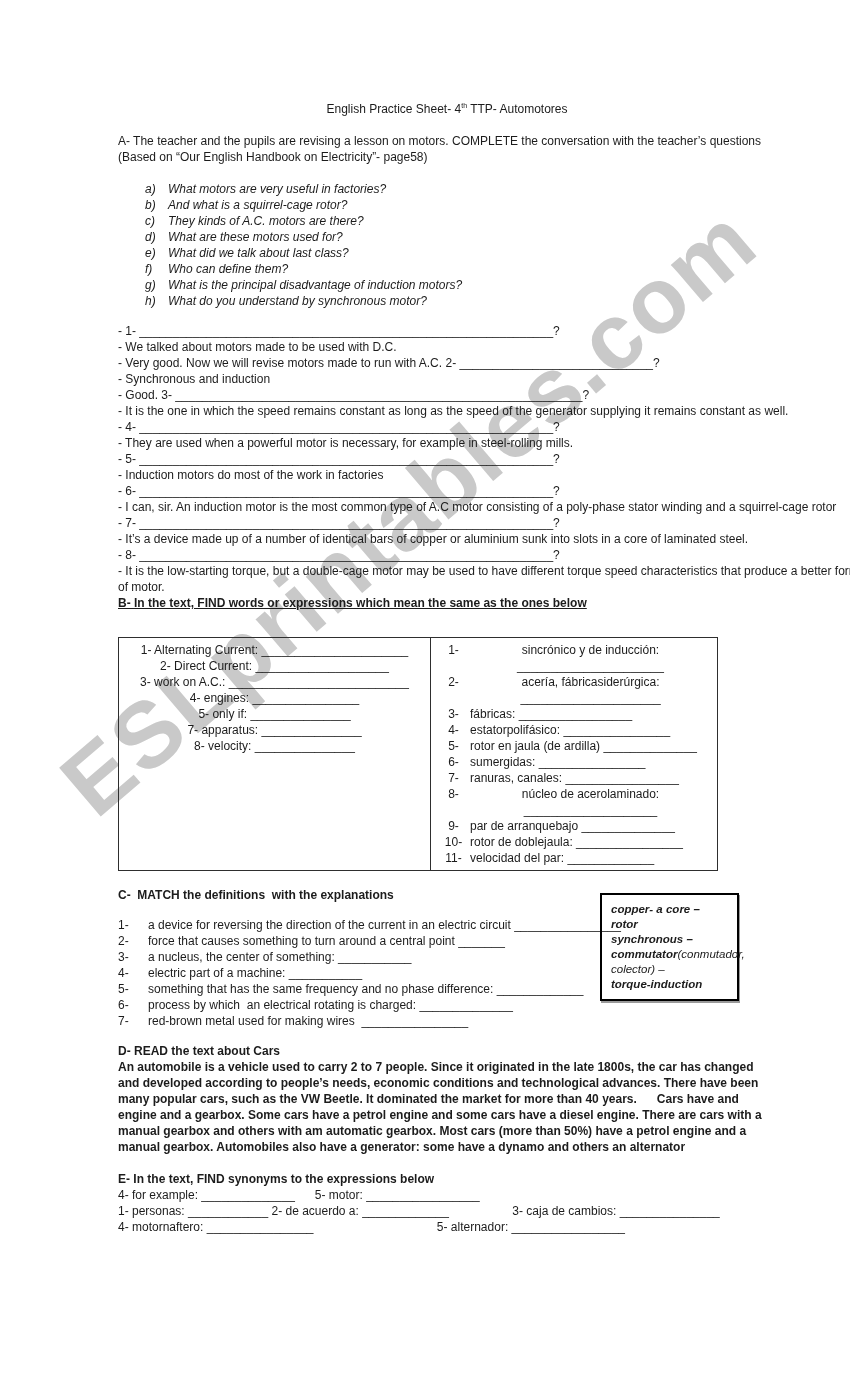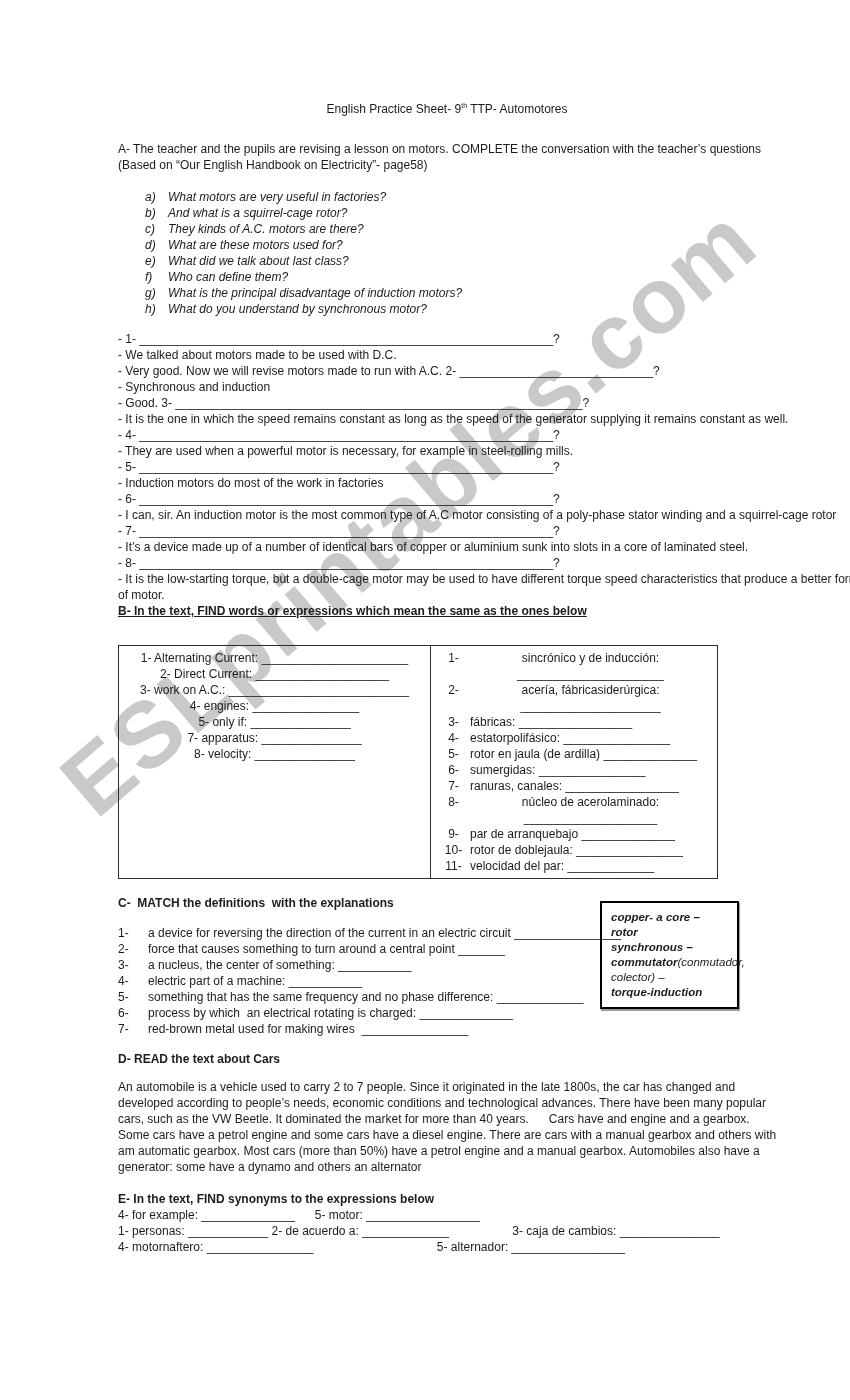--- a/index.html
+++ b/index.html
@@ -11,21 +11,21 @@
   }
   .watermark {
     position:absolute; left:70px; top:790px; z-index:0;
     font-size:93px; font-weight:bold; letter-spacing:2px;
     color:#c9c9c9; white-space:nowrap;
     transform:rotate(-40.5deg); transform-origin:0 0;
   }
   .content { position:absolute; left:118px; top:98px; width:658px; z-index:1; }
   .title { text-align:center; }
   .title sup { font-size:7px; vertical-align:super; }
-  .sec-a-heading { margin-top:24px; }
+  .sec-a-heading { margin-top:16px; }
   .heading { font-weight:bold; white-space:pre; }
   .qa-list { margin-top:16px; margin-left:27px; font-style:italic; }
   .qa-row { display:flex; }
   .qa-row .c0 { width:23px; flex:none; }
   .conv { margin-top:14px; }
   .conv-line { white-space:pre; }
   .b-heading { margin-top:0;text-decoration:underline; }
   .vtable { display:flex; margin-top:26px; width:600px; border:1px solid #2e2e2e;text-align:center; }
   .vt-left  { width:312px; border-right:1px solid #2e2e2e; padding:4px 6px 0 6px; }
   .vt-right { flex:1; padding:4px 6px 4px 6px; }
@@ -36,34 +36,34 @@
   .c-list .num-row .c0 { width:30px; flex:none; }
   .c-list .num-row .c1 { white-space:pre; }
   .word-bank {
     position:absolute; left:482px; top:6px; width:139px;
     border:2px solid #000; box-shadow:1px 2px 0 #9a9a9a;
     padding:7px 9px; font-size:11.5px; line-height:15px; font-style:italic;
   }
   .wb-b { font-weight:bold; }
   .wb-r { font-weight:normal; }
   .d-heading { margin-top:14px; }
-  .d-text { margin-top:12px; white-space:pre-wrap; width:660px; }
+  .d-text { white-space:pre-wrap; width:660px;font-weight:bold; }
   .e-heading { margin-top:16px; }
   .pre-row { white-space:pre; }
   .f-heading { margin-top:32px; }
 </style>
 </head>
 <body>
 
 <div class="page">
   <div class="watermark">ESLprintables.com</div>
 
   <div class="content">
 
-    <div class="title"><span>English Practice Sheet- 9</span><sup>th</sup><span> TTP- Automotores</span></div>
+    <div class="title"><span>English Practice Sheet- 4</span><sup>th</sup><span> TTP- Automotores</span></div>
 
     <div class="sec-a-heading">
       <div>A- The teacher and the pupils are revising a lesson on motors. COMPLETE the conversation with the teacher’s questions</div>
       <div>(Based on “Our English Handbook on Electricity”- page58)</div>
     </div>
 
     <div class="qa-list">
         <div class="qa-row">
           <span class="cell c0">a)</span>
           <span class="cell c1">What motors are very useful in factories?</span>

